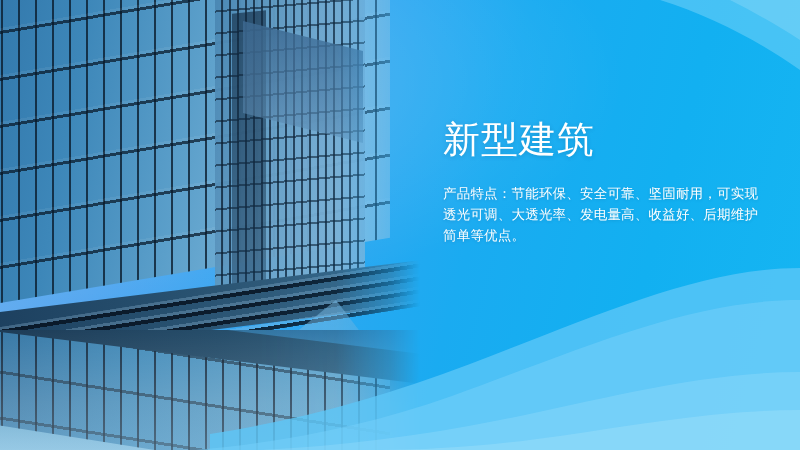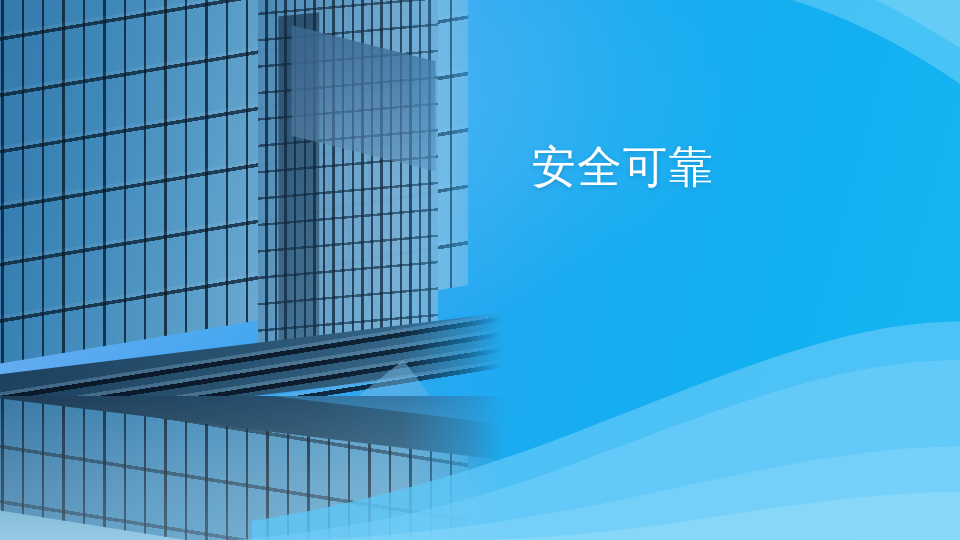--- a/index.html
+++ b/index.html
@@ -218,16 +218,17 @@
     <path d="M800,0 L800,70 C760,42 712,16 660,0 Z" fill="#8fdcfb" opacity="0.42"></path>
     <path d="M800,0 L800,40 C778,26 754,12 730,0 Z" fill="#ffffff" opacity="0.16"></path>
 
     <path d="M800,268 C700,268 596,316 470,364 C380,398 300,420 210,434 L210,450 L800,450 Z" fill="#5cc6f7" opacity="0.78"></path>
     <path d="M800,300 C690,300 584,348 452,396 C366,426 286,442 196,450 L800,450 Z" fill="#74d0f9" opacity="0.55"></path>
     <path d="M800,372 C700,372 600,400 500,420 C420,436 340,446 260,450 L800,450 Z" fill="#9ce0fb" opacity="0.34"></path>
     <path d="M800,410 C720,410 640,424 560,436 C490,446 430,450 380,450 L800,450 Z" fill="#bfeafd" opacity="0.26"></path>
   </svg>
 
   <div class="copy">
-    <div class="title">安全可靠</div>
+    <div class="title">新型建筑</div>
+    <div class="desc">产品特点：节能环保、安全可靠、坚固耐用，可实现透光可调、大透光率、发电量高、收益好、后期维护简单等优点。</div>
   </div>
 
 </div>
 
 </body></html>

